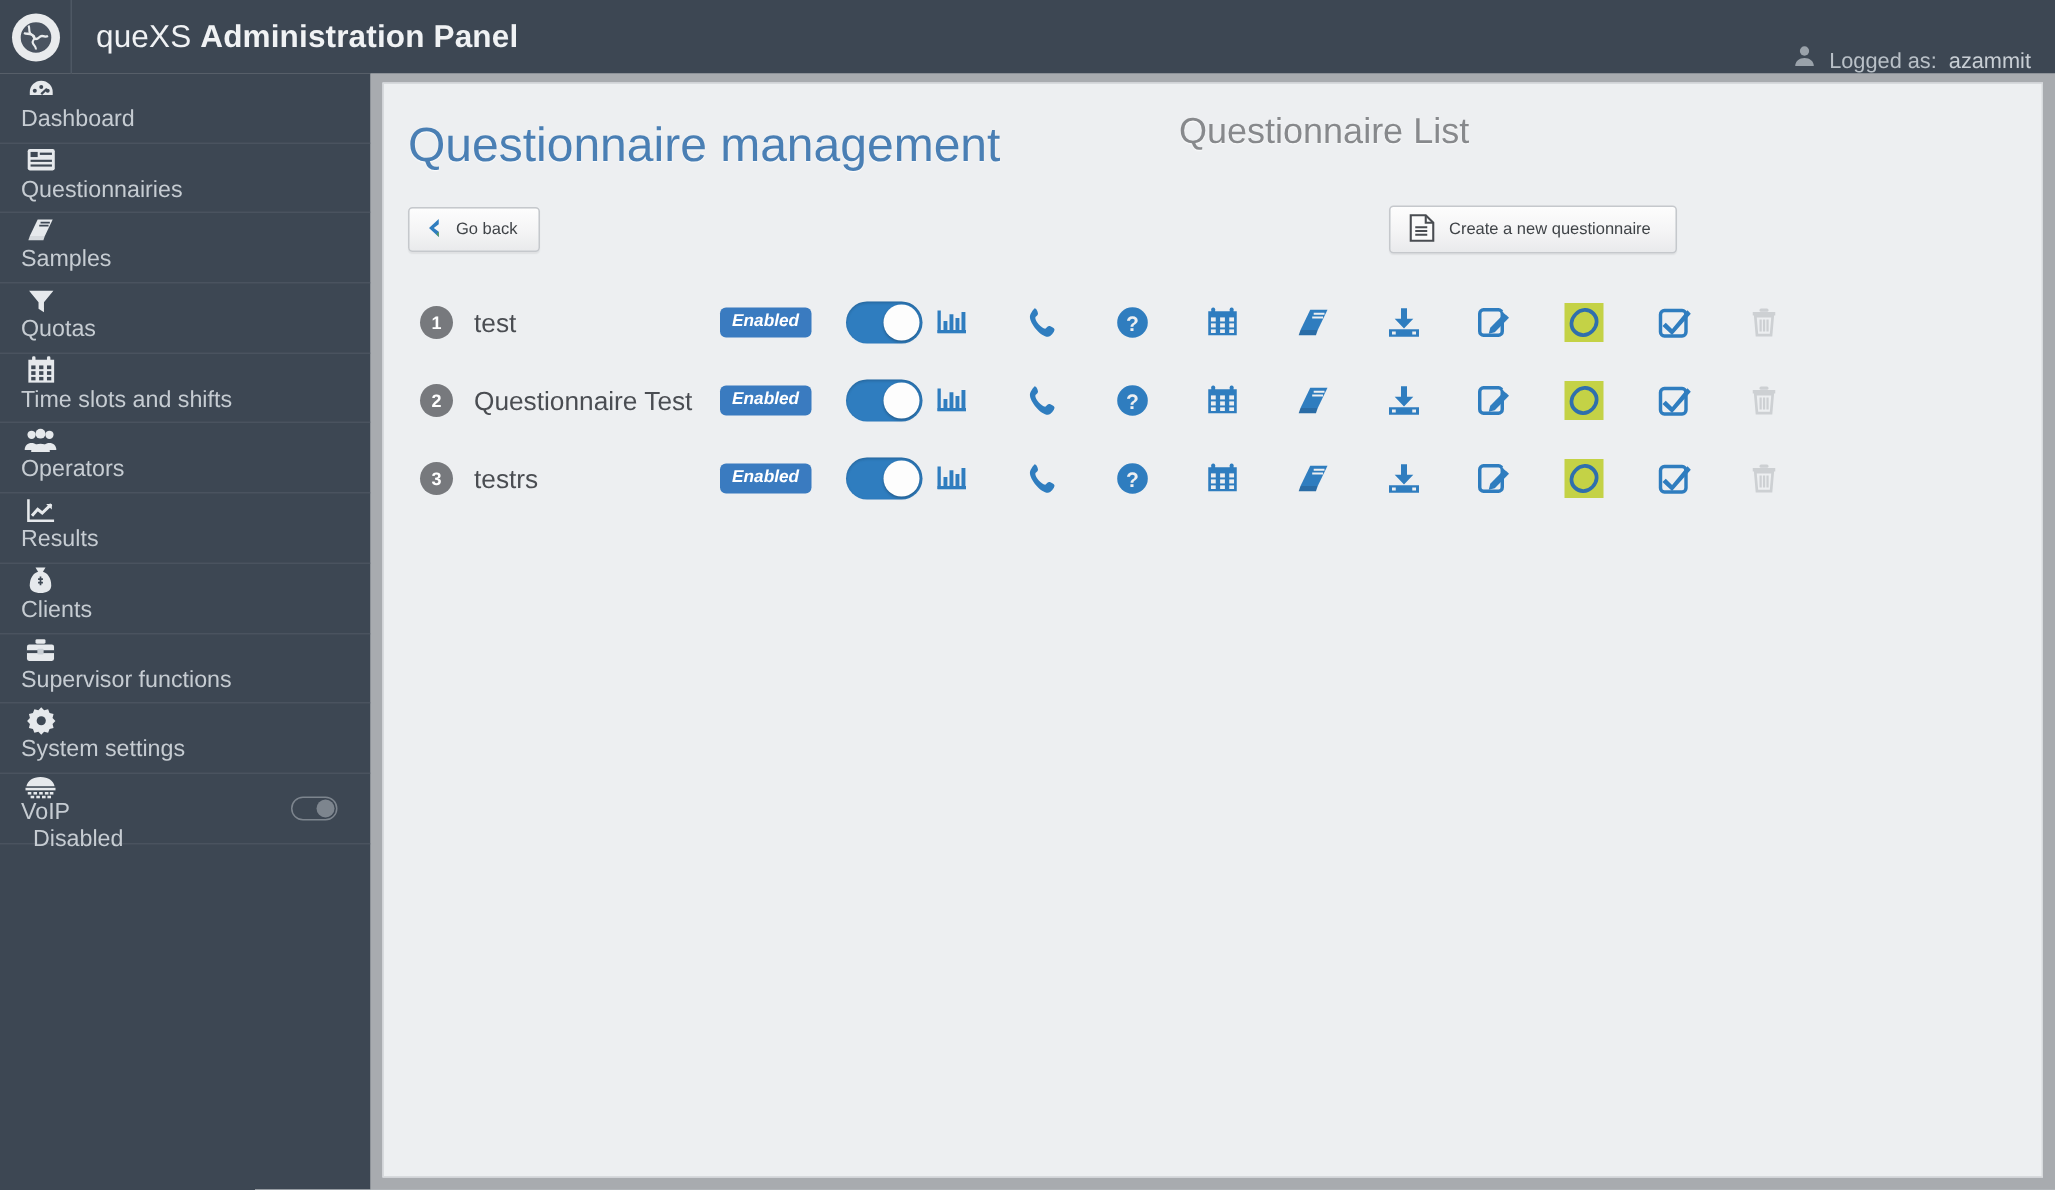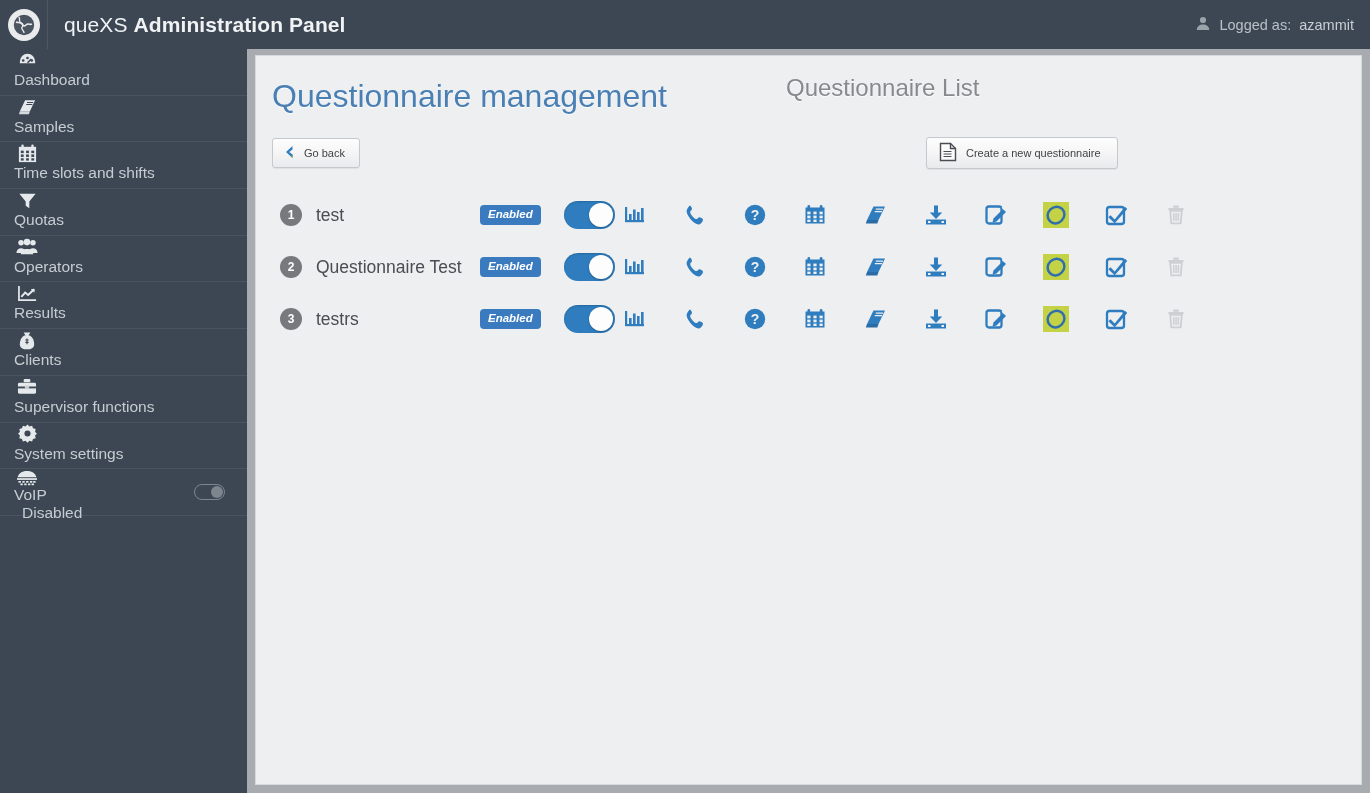--- a/index.html
+++ b/index.html
@@ -38,21 +38,21 @@
     margin-left: 16px;
     font-size: 21px;
     color: #f0f2f4;
     letter-spacing: .1px;
     white-space: nowrap;
   }
   .app-title b { font-weight: bold; }
   .app-title .light { font-weight: normal; }
   .logged {
     position: absolute; right: 16px; top: 0; height: 49px;
-    display: flex; align-items: center; gap: 8px;
+    display: flex; align-items: flex-end; gap: 8px;
     font-size: 14.5px; color: #b9c0c7;
   }
   .logged .user-icon { display: block; }
   .logged .uname { color: #c8ced4; }
 
   
   .sidebar {
     position: absolute; left: 0; top: 49px;
     width: 247px; height: 744px;
     background: #3d4753;
@@ -229,30 +229,51 @@
           <path d="M11 4a8 8 0 0 1 8 8v2H3v-2a8 8 0 0 1 8-8z" fill="#e6e9ec"></path>
           <circle cx="6.5" cy="11" r="1.4" fill="#3d4753"></circle>
           <circle cx="11" cy="8.4" r="1.4" fill="#3d4753"></circle>
           <circle cx="15.5" cy="11" r="1.4" fill="#3d4753"></circle>
           <path d="M11 13.4L15 9.6" stroke="#3d4753" stroke-width="1.6"></path>
         </svg>
       </span>
       <span class="nav-label">Dashboard</span>
     </div>
 
+    <div class="nav-item">
+      <span class="nav-icon">
+        <svg width="21" height="19" viewBox="0 0 22 20" aria-hidden="true">
+          <rect x="1.5" y="2.5" width="19" height="15" rx="1.5" fill="#e6e9ec"></rect>
+          <rect x="3.5" y="4.5" width="5" height="3.6" fill="#3d4753"></rect>
+          <rect x="10" y="5" width="8.5" height="1.6" fill="#3d4753"></rect>
+          <rect x="3.5" y="10" width="15" height="1.5" fill="#3d4753"></rect>
+          <rect x="3.5" y="13.3" width="15" height="1.5" fill="#3d4753"></rect>
+        </svg>
+      </span>
+      <span class="nav-label">Questionnairies</span>
+    </div>
 
     <div class="nav-item">
       <span class="nav-icon">
         <svg width="21" height="20" viewBox="0 0 22 20" aria-hidden="true">
           <path d="M3 14.5L8.5 3h10.5L13.5 14.5z" fill="#e6e9ec"></path>
           <path d="M3 14.5h10.5l-1 3H2z" fill="#d6dade"></path>
           <path d="M10.5 5.2h6.5M9.6 7.3h6.5" stroke="#3d4753" stroke-width="1.1"></path>
         </svg>
       </span>
       <span class="nav-label">Samples</span>
+    </div>
+
+    <div class="nav-item">
+      <span class="nav-icon">
+        <svg width="21" height="21" viewBox="0 0 22 22" aria-hidden="true">
+          <path d="M2.5 4h17l-6.6 8v7l-3.8-2.4V12z" fill="#e6e9ec"></path>
+        </svg>
+      </span>
+      <span class="nav-label">Quotas</span>
     </div>
 
     <div class="nav-item">
       <span class="nav-icon">
         <svg width="21" height="21" viewBox="0 0 22 22" aria-hidden="true">
           <rect x="2" y="4" width="18" height="16" fill="#e6e9ec"></rect>
           <rect x="4.6" y="1.6" width="2.4" height="4" rx="1" fill="#e6e9ec"></rect>
           <rect x="15" y="1.6" width="2.4" height="4" rx="1" fill="#e6e9ec"></rect>
           <g fill="#3d4753">
             <rect x="4" y="8" width="3" height="2.6"></rect>
@@ -265,29 +286,20 @@
               <rect x="9.5" y="16" width="3" height="2.4"></rect>
               <rect x="15" y="16" width="3" height="2.4"></rect>
           </g>
         </svg>
       </span>
       <span class="nav-label">Time slots and shifts</span>
     </div>
 
     <div class="nav-item">
       <span class="nav-icon">
-        <svg width="21" height="21" viewBox="0 0 22 22" aria-hidden="true">
-          <path d="M2.5 4h17l-6.6 8v7l-3.8-2.4V12z" fill="#e6e9ec"></path>
-        </svg>
-      </span>
-      <span class="nav-label">Quotas</span>
-    </div>
-
-    <div class="nav-item">
-      <span class="nav-icon">
         <svg width="22" height="19" viewBox="0 0 24 20" aria-hidden="true">
           <circle cx="5.5" cy="6" r="3" fill="#e6e9ec"></circle>
           <circle cx="18.5" cy="6" r="3" fill="#e6e9ec"></circle>
           <circle cx="12" cy="5.2" r="3.6" fill="#e6e9ec"></circle>
           <path d="M0.5 17c0-3.2 2.2-5 5-5s5 1.8 5 5z" fill="#e6e9ec"></path>
           <path d="M13.5 17c0-3.2 2.2-5 5-5s5 1.8 5 5z" fill="#e6e9ec"></path>
           <path d="M5.2 18.5c0-3.7 2.8-5.9 6.8-5.9s6.8 2.2 6.8 5.9z" fill="#e6e9ec"></path>
         </svg>
       </span>
       <span class="nav-label">Operators</span>

